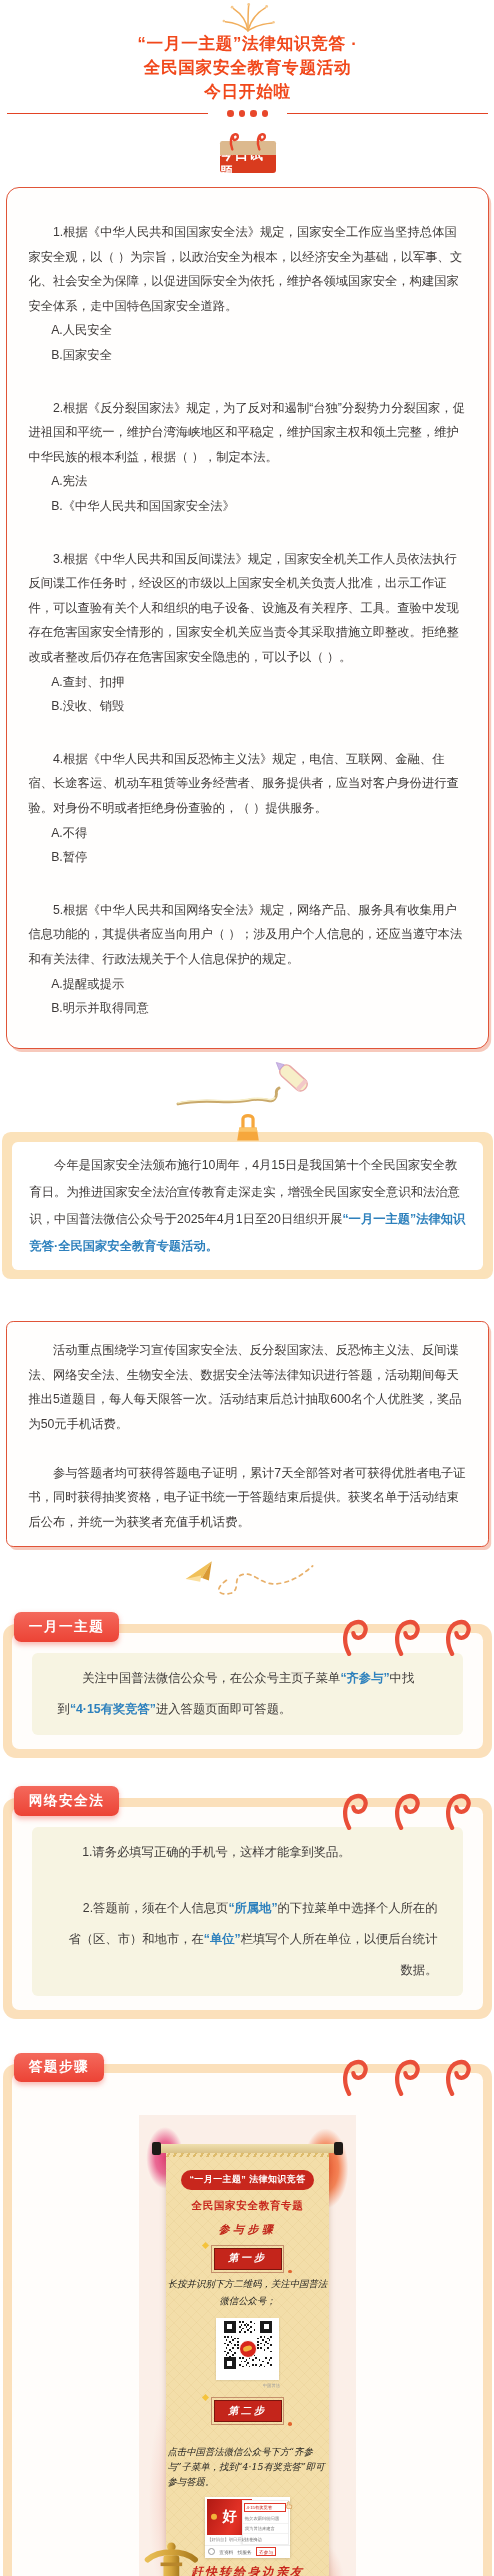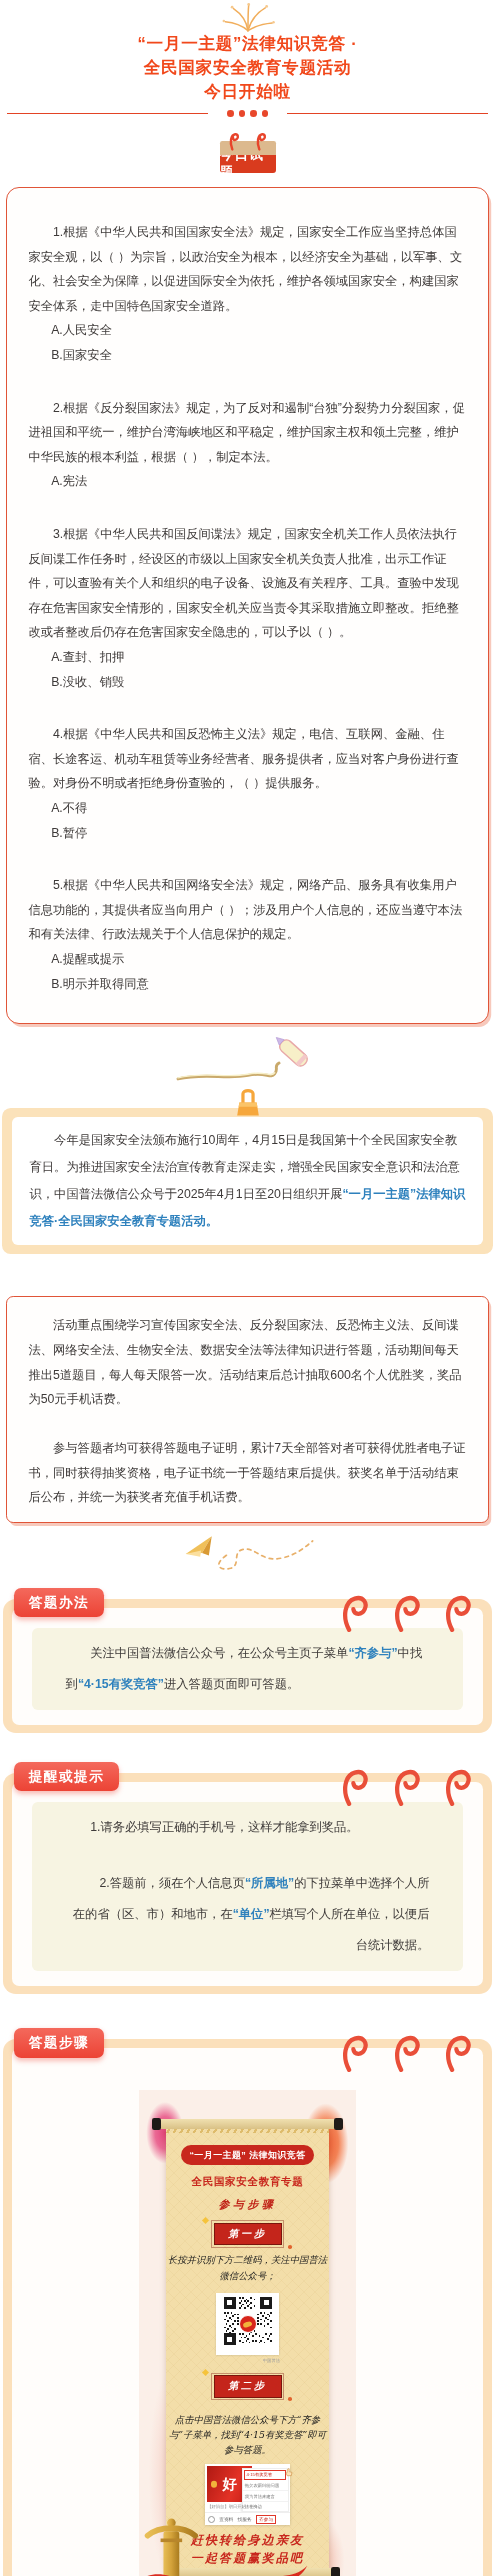--- a/index.html
+++ b/index.html
@@ -52,21 +52,21 @@
   .blue{color:#2E81BD;font-weight:bold;}
 
   
   .sec{position:relative;margin:23px 2.9px 0;}
   .sec-badge{position:absolute;top:-11.5px;left:11.5px;z-index:3;padding:5.8px 14.4px;
     color:#fff;font-size:13.7px;font-weight:bold;letter-spacing:1.4px;border-radius:7.2px;
     background:linear-gradient(180deg,#F4695C,#EC4335);box-shadow:0 2.9px 5.8px rgba(236,67,53,.35);}
   .sec-rings{position:absolute;top:-5.8px;right:20px;z-index:3;display:flex;gap:24.5px;}
   .sec-panel{background:#FBE0BB;border-radius:13px;padding:8.7px;}
   .sec-inner{background:#fffdfb;border-radius:7.2px;padding:16px 10px 13px;}
-  .note{background:#F7F4E2;border-radius:5.8px;margin:4.3px 10px 1.4px;padding:10px 34px;
+  .note{background:#F7F4E2;border-radius:5.8px;margin:4.3px 10px 1.4px;padding:10px 26px;
     font-size:12.3px;line-height:31px;color:#3E3A39;}
   .note p{margin:0;text-indent:2em;}
   .note p + p{margin-top:25px;text-align:right;}
   .sec-reminder{margin-top:40px;}
   .sec-steps{margin-top:45px;}
 
   
   .poster-wrap{padding:26px 0 17.3px;display:flex;justify-content:center;}
   .poster{position:relative;width:217px;height:535px;overflow:hidden;
     background:
@@ -103,21 +103,21 @@
   .sparkle{position:absolute;width:5px;height:5px;background:#F5C33B;transform:rotate(45deg);}
   .sp-l{left:-11.5px;top:-5.8px;} .sp-r{right:-11.5px;bottom:-4.3px;background:#E2642F;width:3.6px;height:3.6px;border-radius:50%;transform:none;}
   .calli{font-family:"DejaVu Serif",serif;font-style:italic;color:#1d1d1d;font-size:9.4px;line-height:15px;
     text-align:left;padding:0 1.4px;}
   .calli.c1{text-align:center;line-height:16.6px;margin-top:1.4px;}
   .qr-box{width:55px;height:55px;background:#fff;margin:8px auto 0;padding:3.6px;position:relative;box-shadow:0 0.7px 2.2px rgba(0,0,0,.15);}
   .qr-center{position:absolute;left:50%;top:50%;transform:translate(-50%,-50%);width:16px;height:16px;border-radius:50%;
     background:#D8261C;border:1.4px solid #fff;display:flex;align-items:center;justify-content:center;}
   .qr-center i{display:block;width:8.7px;height:5px;border-radius:50% 50% 40% 40%;background:#F2B23B;transform:rotate(-18deg);}
   .qr-mark{position:absolute;right:-1.4px;bottom:-8px;font-size:4.3px;color:#9a9a9a;}
-  .step2-text{margin-top:14px;text-align:center;}
+  .step2-text{margin-top:22px;}
 
   
   .wx{position:relative;width:85px;height:61px;background:#fff;margin:7.2px auto 0;box-shadow:0 0.7px 2.9px rgba(0,0,0,.18);text-align:left;}
   .wx-banner{position:absolute;left:2.2px;top:2.2px;width:45px;height:36px;
     background:linear-gradient(115deg,#B01913,#E33226 60%,#C21B15);display:flex;align-items:center;justify-content:center;overflow:hidden;}
   .wx-banner .big{color:#fff;font-weight:bold;font-size:14.4px;font-family:"DejaVu Serif",serif;}
   .wx-banner .emb{position:absolute;left:3.6px;top:50%;transform:translateY(-50%);width:6.5px;height:6.5px;border-radius:50%;background:#F2B23B;}
   .wx-pop{position:absolute;right:1.4px;top:3.6px;width:45px;background:#fff;border:0.7px solid #eee;box-shadow:-0.7px 0.7px 2.2px rgba(0,0,0,.12);}
   .wx-pop .row{font-size:4.3px;color:#777;padding:2.2px 2.2px;border-bottom:0.7px solid #f2f2f2;white-space:nowrap;overflow:hidden;}
   .wx-pop .row.hot{color:#C8271D;border:0.7px solid #E0382A;margin:1.4px;padding:1.4px;}
@@ -193,20 +193,21 @@
 
   <div class="rcard qcard">
     <div class="qblock">
       <p class="q">1.根据《中华人民共和国国家安全法》规定，国家安全工作应当坚持总体国家安全观，以（ ）为宗旨，以政治安全为根本，以经济安全为基础，以军事、文化、社会安全为保障，以促进国际安全为依托，维护各领域国家安全，构建国家安全体系，走中国特色国家安全道路。</p>
       <p class="opt">A.人民安全</p>
       <p class="opt">B.国家安全</p>
     </div>
     <div class="qblock">
       <p class="q">2.根据《反分裂国家法》规定，为了反对和遏制“台独”分裂势力分裂国家，促进祖国和平统一，维护台湾海峡地区和平稳定，维护国家主权和领土完整，维护中华民族的根本利益，根据（ ），制定本法。</p>
       <p class="opt">A.宪法</p>
+      <p class="opt">B.《中华人民共和国国家安全法》</p>
     </div>
     <div class="qblock">
       <p class="q">3.根据《中华人民共和国反间谍法》规定，国家安全机关工作人员依法执行反间谍工作任务时，经设区的市级以上国家安全机关负责人批准，出示工作证件，可以查验有关个人和组织的电子设备、设施及有关程序、工具。查验中发现存在危害国家安全情形的，国家安全机关应当责令其采取措施立即整改。拒绝整改或者整改后仍存在危害国家安全隐患的，可以予以（ ）。</p>
       <p class="opt">A.查封、扣押</p>
       <p class="opt">B.没收、销毁</p>
     </div>
     <div class="qblock">
       <p class="q">4.根据《中华人民共和国反恐怖主义法》规定，电信、互联网、金融、住宿、长途客运、机动车租赁等业务经营者、服务提供者，应当对客户身份进行查验。对身份不明或者拒绝身份查验的，（ ）提供服务。</p>
       <p class="opt">A.不得</p>
       <p class="opt">B.暂停</p>
@@ -256,21 +257,21 @@
       <path d="M120,38 C100,52 112,60 126,56 C140,52 128,34 142,30 C160,25 168,48 196,42 C216,38 228,28 240,18" fill="none" stroke="#E8B06A" stroke-width="2.4" stroke-dasharray="5 6" stroke-linecap="round"></path>
       <g transform="rotate(-18 88 28)">
         <polygon points="62,28 104,16 84,34" fill="#F0C05A"></polygon>
         <polygon points="84,34 104,16 92,40" fill="#D99A34"></polygon>
         <polygon points="62,28 84,30 80,38" fill="#FBDF9E"></polygon>
       </g>
     </svg>
   </div>
 
   <div class="sec">
-    <div class="sec-badge">答题办法</div>
+    <div class="sec-badge">一月一主题</div>
     <div class="sec-rings">
       <svg width="27" height="39" viewBox="0 0 38 54">
           <path d="M10,50 C0,32 4,10 18,6 C30,2.5 36,12 32,21 C28,30 17,29 16,21" fill="none" stroke="#E94F39" stroke-width="6" stroke-linecap="round"></path>
         </svg>
       <svg width="27" height="39" viewBox="0 0 38 54">
           <path d="M10,50 C0,32 4,10 18,6 C30,2.5 36,12 32,21 C28,30 17,29 16,21" fill="none" stroke="#E94F39" stroke-width="6" stroke-linecap="round"></path>
         </svg>
       <svg width="27" height="39" viewBox="0 0 38 54">
           <path d="M10,50 C0,32 4,10 18,6 C30,2.5 36,12 32,21 C28,30 17,29 16,21" fill="none" stroke="#E94F39" stroke-width="6" stroke-linecap="round"></path>
         </svg>
@@ -280,21 +281,21 @@
         <div class="note">
           <p>
             <span>关注中国普法微信公众号，在公众号主页子菜单</span><span class="blue">“齐参与”</span><span>中找到</span><span class="blue">“4·15有奖竞答”</span><span>进入答题页面即可答题。</span>
           </p>
         </div>
       </div>
     </div>
   </div>
 
   <div class="sec sec-reminder">
-    <div class="sec-badge">提醒或提示</div>
+    <div class="sec-badge">网络安全法</div>
     <div class="sec-rings">
       <svg width="27" height="39" viewBox="0 0 38 54">
           <path d="M10,50 C0,32 4,10 18,6 C30,2.5 36,12 32,21 C28,30 17,29 16,21" fill="none" stroke="#E94F39" stroke-width="6" stroke-linecap="round"></path>
         </svg>
       <svg width="27" height="39" viewBox="0 0 38 54">
           <path d="M10,50 C0,32 4,10 18,6 C30,2.5 36,12 32,21 C28,30 17,29 16,21" fill="none" stroke="#E94F39" stroke-width="6" stroke-linecap="round"></path>
         </svg>
       <svg width="27" height="39" viewBox="0 0 38 54">
           <path d="M10,50 C0,32 4,10 18,6 C30,2.5 36,12 32,21 C28,30 17,29 16,21" fill="none" stroke="#E94F39" stroke-width="6" stroke-linecap="round"></path>
         </svg>

